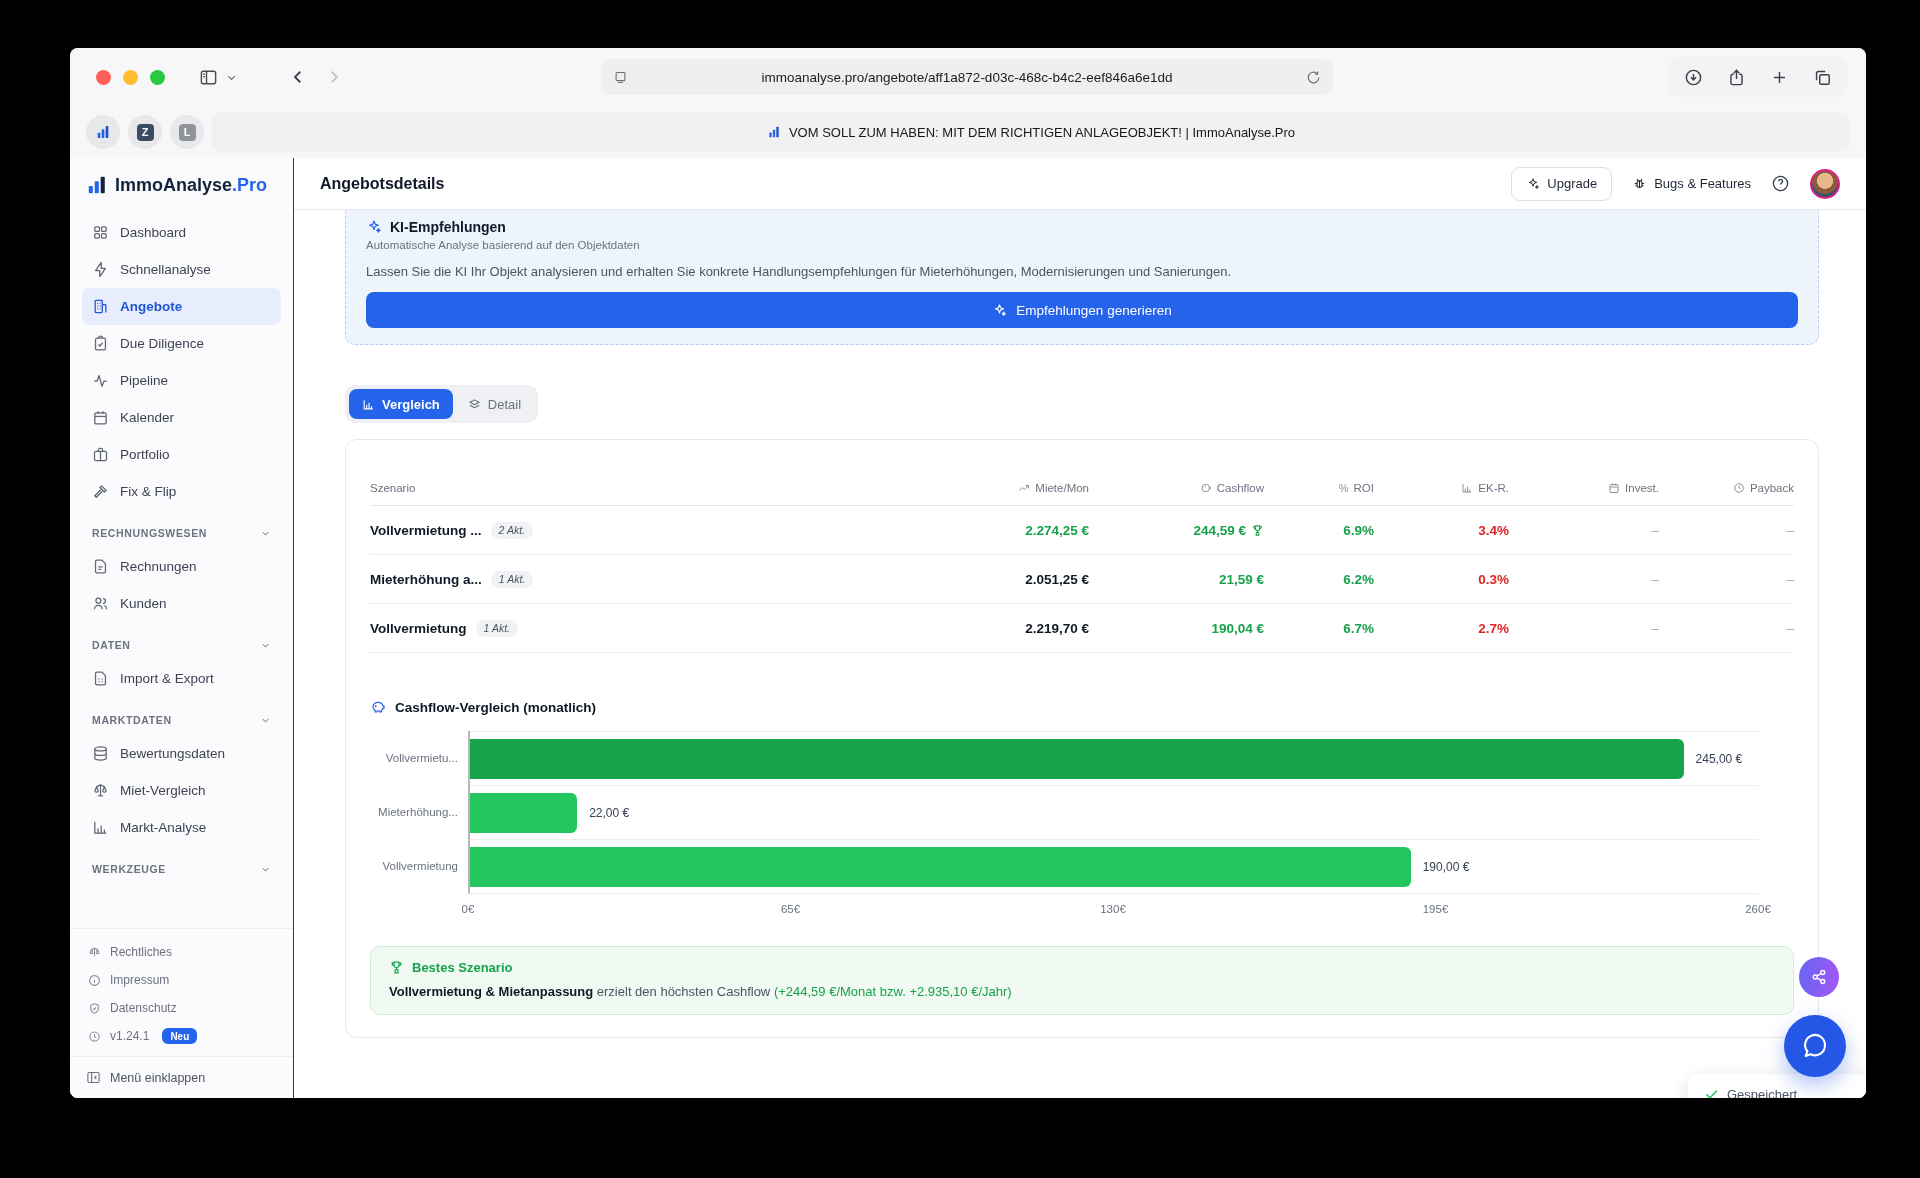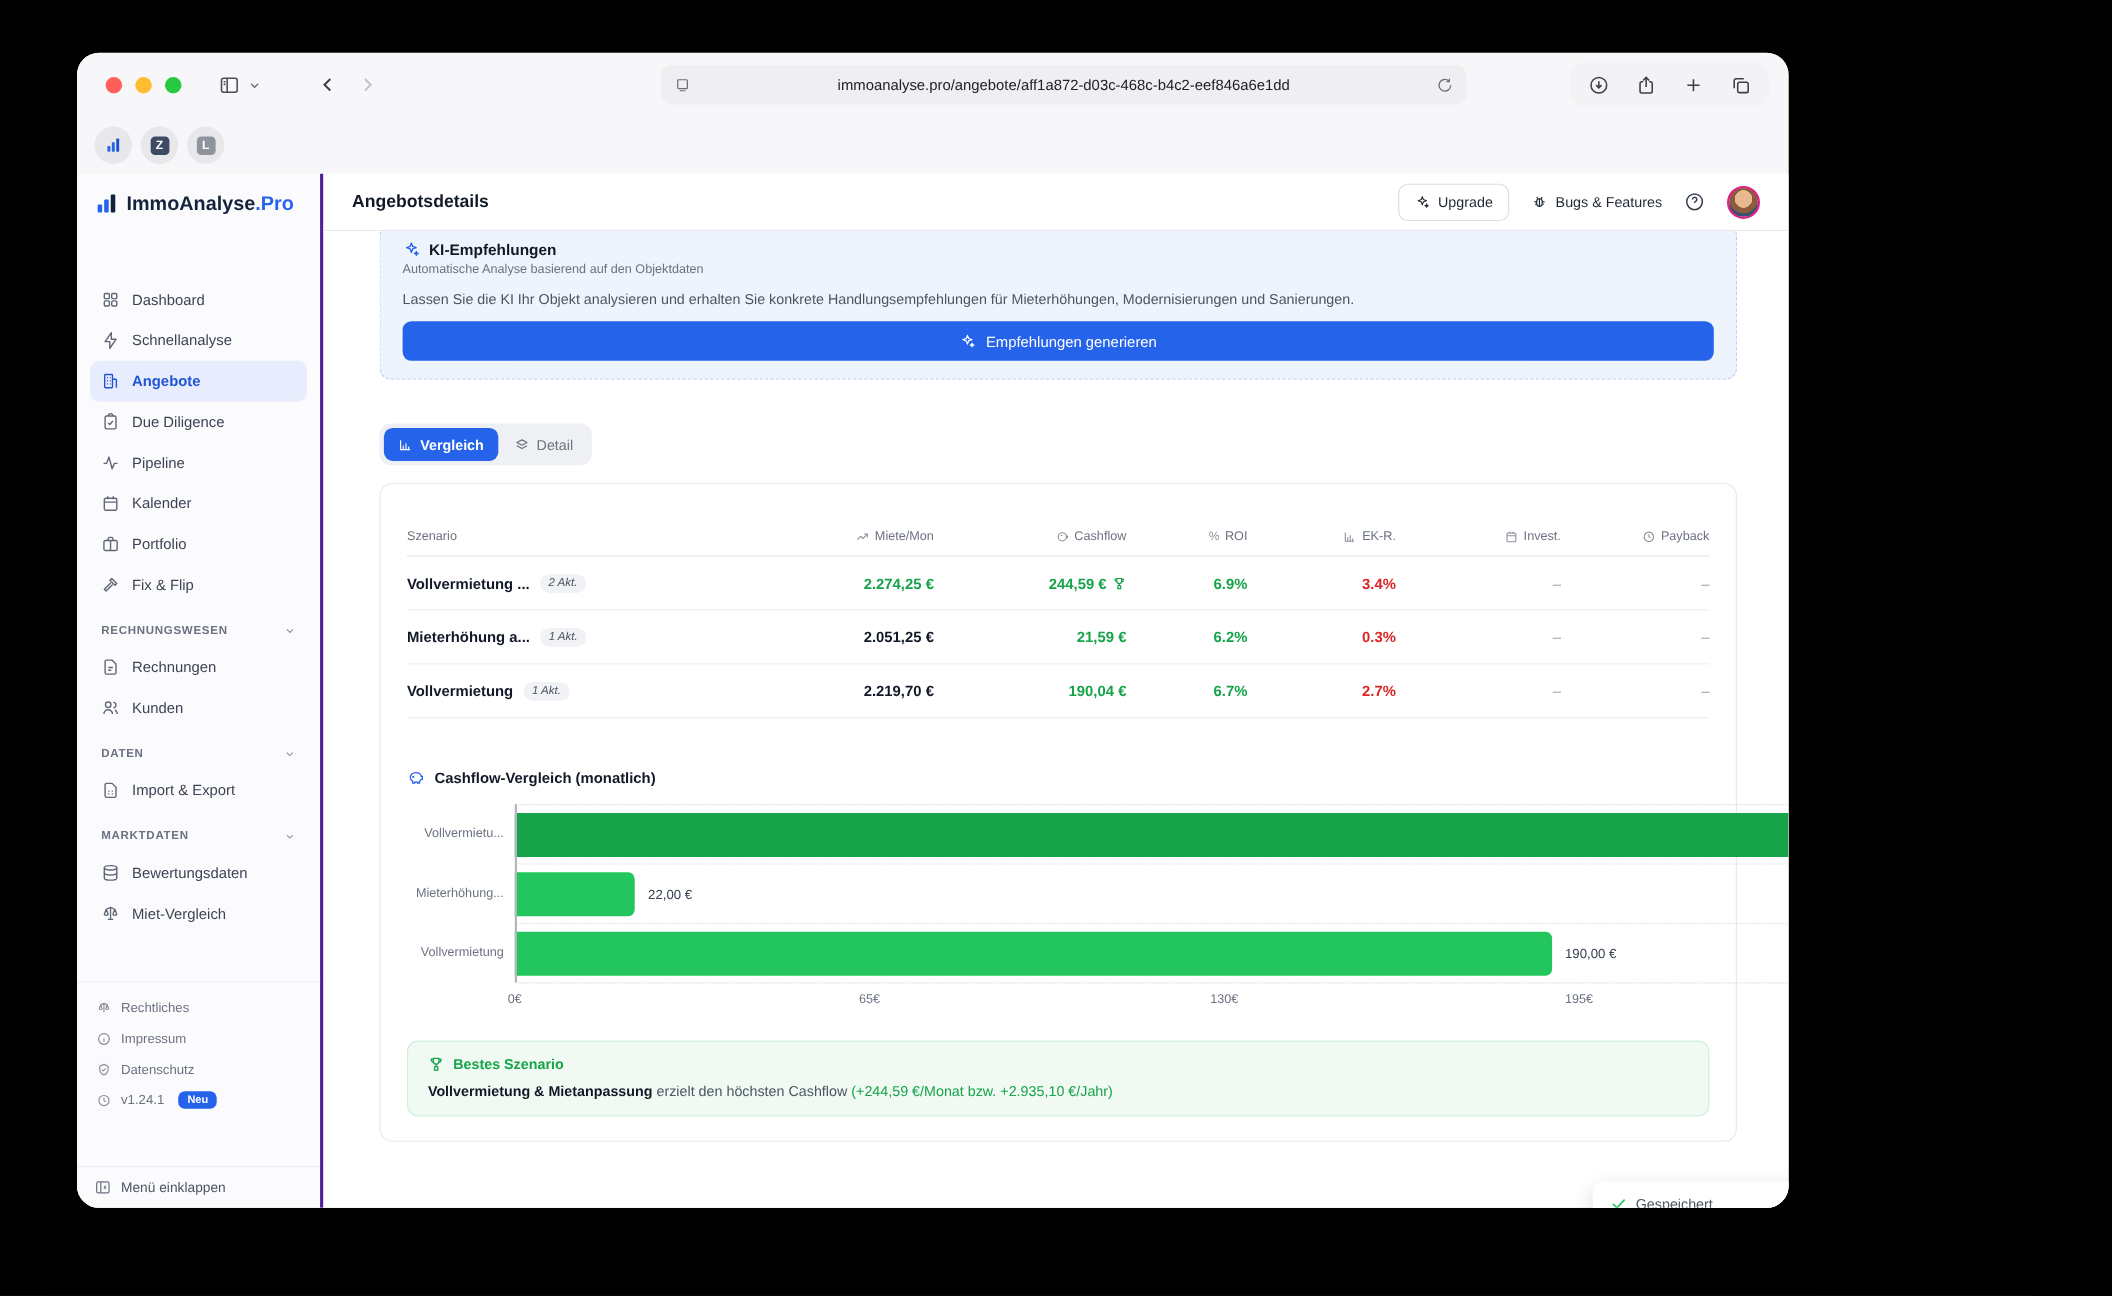--- a/index.html
+++ b/index.html
@@ -1,18 +1,18 @@
 <!DOCTYPE html>
 <html><head>
 <meta charset="utf-8">
 <style>
   * { margin:0; padding:0; box-sizing:border-box; }
   html,body { width:1920px; height:1178px; background:#000; font-family:"Liberation Sans","DejaVu Sans",sans-serif; }
   svg { display:block; }
-  .window { position:absolute; left:70px; top:48px; width:1556px; height:1050px; background:#fef9c3; border-radius:20px; overflow:hidden; box-shadow:0 20px 60px rgba(0,0,0,.6); }
+  .window { position:absolute; left:70px; top:48px; width:1796px; height:1050px; background:#86efac; border-radius:8px; overflow:hidden; box-shadow:0 20px 60px rgba(0,0,0,.6); }
 
   
   .chrome { height:110px; background:#f7f6f8; }
   .toolbar { height:58px; display:flex; align-items:center; padding:0 16px; position:relative; }
   .traffic { display:flex; gap:12px; margin-left:10px; }
   .traffic span { width:15px; height:15px; border-radius:50%; display:block; }
   .t-red{background:#ff5f57;} .t-yellow{background:#febc2e;} .t-green{background:#28c840;}
   .tbtn { color:#4d4d52; display:flex; align-items:center; justify-content:center; }
   .tb-toggle{ margin-left:34px; } .tb-chev{ margin-left:8px; color:#6c6c72; }
   .tb-back{ margin-left:52px; color:#3e3e44; } .tb-fwd{ margin-left:18px; color:#c4c3c8; }
@@ -22,21 +22,21 @@
   .urlbar .reload-ic { color:#6e6e74; }
   .chrome-right { position:absolute; right:18px; top:9px; height:40px; display:flex; align-items:center; gap:24px; background:#f3f2f5; border-radius:12px; padding:0 16px; color:#3e3e44; }
   .tabstrip { height:52px; display:flex; align-items:center; padding:0 16px; gap:8px; }
   .pinned { width:34px; height:34px; border-radius:50%; background:#e8e7ea; display:flex; align-items:center; justify-content:center; }
   .pin-badge { width:17px; height:17px; border-radius:4px; color:#fff; font-size:11px; font-weight:700; display:flex; align-items:center; justify-content:center; }
   .pin-z{background:#3d4a63;} .pin-l{background:#8f949c;}
   .tab { flex:1; height:40px; background:#f1f0f3; border-radius:10px; display:flex; align-items:center; justify-content:center; gap:8px; font-size:13px; color:#17181a; }
 
   
   .app { display:flex; height:940px; background:#fff; }
-  .sidebar { width:224px; background:#fbfbfd; border-right:3px solid #4c1d95; display:flex; flex-direction:column;gap:40px; }
+  .sidebar { width:224px; background:#fbfbfd; border-right:1px solid #4c1d95; display:flex; flex-direction:column; }
   .logo { display:flex; align-items:center; gap:7px; padding:16px 16px 12px; font-size:18px; font-weight:700; color:#14233c; }
   .logo .suffix { color:#2563eb; }
   .nav { padding:6px 12px 0; overflow:hidden; }
   .nav-item { height:37px; display:flex; align-items:center; gap:11px; padding:0 10px; border-radius:8px; font-size:13.5px; color:#3c4454; cursor:default; }
   .nav-item .ic { color:#5f6775; display:flex; }
   .nav-item.active { background:#e7edfc; color:#2056d4; font-weight:600; }
   .nav-item.active .ic { color:#2056d4; }
   .sec-label { margin-top:8px; height:30px; display:flex; align-items:center; justify-content:space-between; padding:0 10px; font-size:10.5px; font-weight:600; letter-spacing:.06em; color:#6b7280; }
   .sec-label .ic { color:#8b919c; }
   .side-util { margin-top:auto; border-top:1px solid #ececf2; padding:9px 18px 6px; }
@@ -200,20 +200,28 @@
             <rect x="10" y="8" width="4" height="13" rx="1" fill="#2563eb"></rect>
             <rect x="16" y="3" width="4" height="18" rx="1" fill="#1e4fd0"></rect>
           </svg>
       </div>
       <div class="pinned">
         <span class="pin-badge pin-z">Z</span>
       </div>
       <div class="pinned">
         <span class="pin-badge pin-l">L</span>
       </div>
+      <div class="tab">
+        <svg width="14" height="14" viewBox="0 0 24 24">
+            <rect x="4" y="13" width="4" height="8" rx="1" fill="#2563eb"></rect>
+            <rect x="10" y="8" width="4" height="13" rx="1" fill="#2563eb"></rect>
+            <rect x="16" y="3" width="4" height="18" rx="1" fill="#1e4fd0"></rect>
+          </svg>
+        <span>VOM SOLL ZUM HABEN: MIT DEM RICHTIGEN ANLAGEOBJEKT! | ImmoAnalyse.Pro</span>
+      </div>
     </div>
   </div>
 
   <div class="app">
     <aside class="sidebar">
       <div class="logo">
         <svg width="22" height="22" viewBox="0 0 24 24">
             <rect x="3" y="13" width="4.5" height="8" rx="1" fill="#2563eb"></rect>
             <rect x="9.5" y="8" width="4.5" height="13" rx="1" fill="#2563eb"></rect>
             <rect x="16" y="3" width="4.5" height="18" rx="1" fill="#14233c"></rect>

